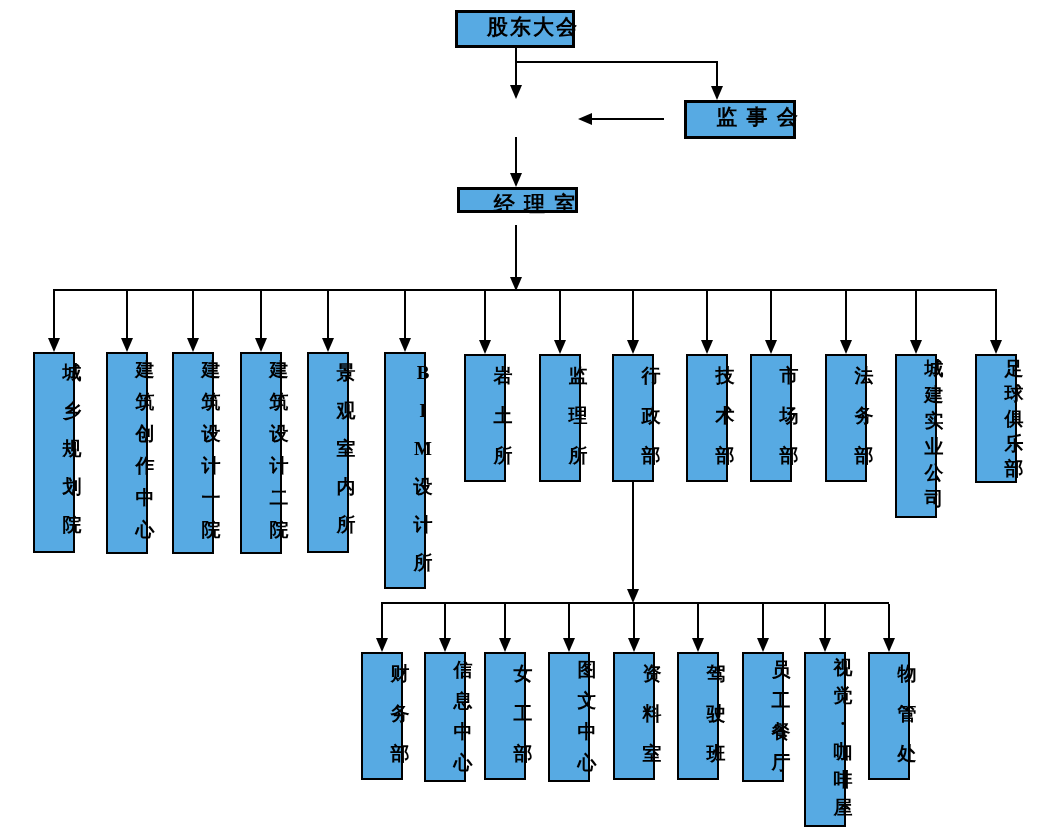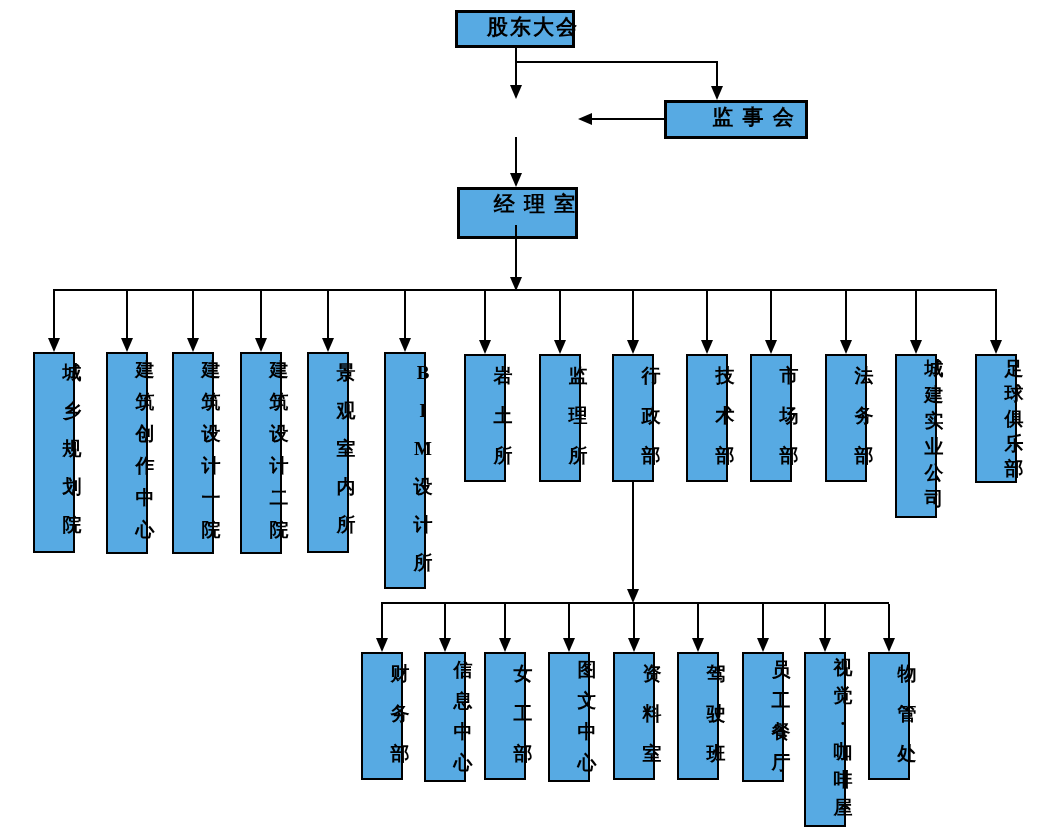--- a/index.html
+++ b/index.html
@@ -17,24 +17,24 @@
          border-bottom:6px solid transparent;border-right:14px solid #000;}
 </style>
 </head>
 <body>
 
 <div id="stage">
 
   <div class="box hbox" style="left:455px;top:10px;width:120px;height:38px">
     <span class="hlabel">股东大会</span>
   </div>
-  <div class="box hbox" style="left:664px;top:100px;width:144px;height:39px">
+  <div class="box hbox" style="left:684px;top:100px;width:112px;height:39px">
     <span class="hlabel">监 事 会</span>
   </div>
-  <div class="box hbox" style="left:457px;top:187px;width:121px;height:52px">
+  <div class="box hbox" style="left:457px;top:187px;width:121px;height:26px">
     <span class="hlabel">经 理 室</span>
   </div>
 
   <div class="ln" style="left:515px;top:48px;width:2px;height:37px"></div>
   <div class="arr-d" style="left:510px;top:85px"></div>
   <div class="ln" style="left:515px;top:61px;width:203px;height:2px"></div>
   <div class="ln" style="left:716px;top:61px;width:2px;height:25px"></div>
   <div class="arr-d" style="left:711px;top:86px"></div>
   <div class="ln" style="left:592px;top:118px;width:72px;height:2px"></div>
   <div class="arr-l" style="left:578px;top:113px"></div>

